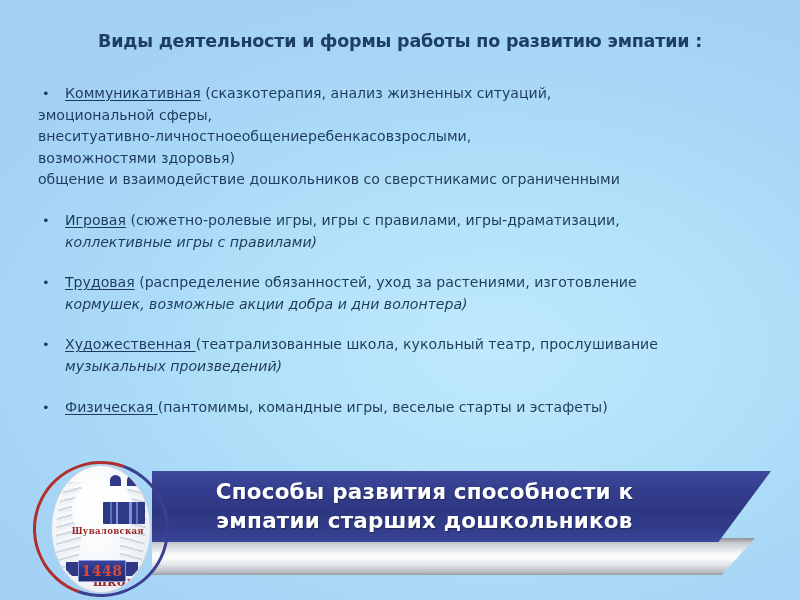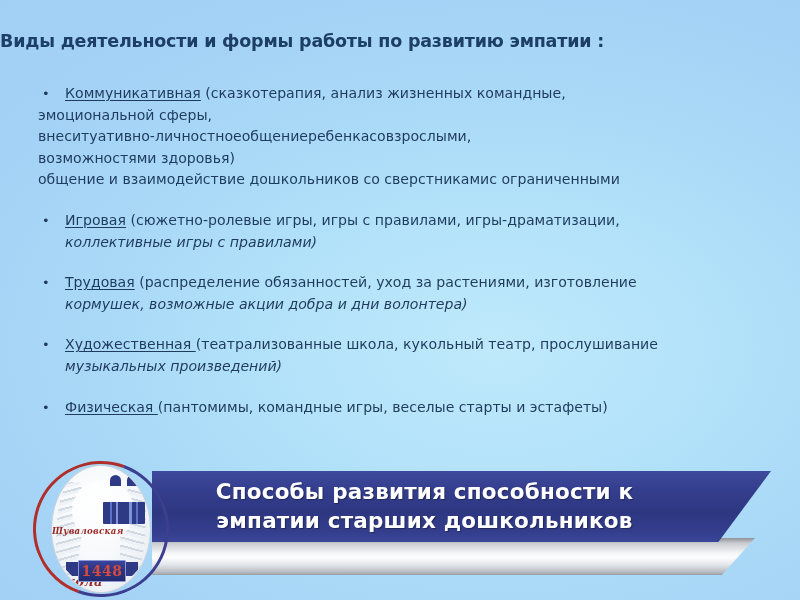--- a/index.html
+++ b/index.html
@@ -22,20 +22,21 @@
       radial-gradient(ellipse 95% 80% at 62% 58%, #bfe9fb 0%, #b3e2fa 28%, #a9d8f7 55%, #a4d2f6 75%, #a2cff4 100%);
     overflow: hidden;
   }
 
   
   #slide-title {
     position: absolute;
     left: 0;
     top: 31px;
     width: 800px;
+    text-align: center;
     font-family: "DejaVu Sans", "Liberation Sans", sans-serif;
     font-size: 17.5px;
     font-weight: bold;
     color: #1d3f66;
     letter-spacing: -0.2px;
     white-space: nowrap;
   }
 
   
   #body-text {
@@ -229,26 +230,25 @@
     height: 11px;
     border-radius: 50% 50% 0 0;
     background: #2e3a86;
   }
   #emblem-roof .dome.d1 { left: 0px; }
   #emblem-roof .dome.d2 { right: 0px; }
 
   .emblem-word {
     position: absolute;
     width: 92px;
-    text-align: left;
+    text-align: right;
     color: #9b2a25;
     font-family: "DejaVu Serif", "Liberation Serif", serif;
     font-weight: bold;
     letter-spacing: 0.3px;
-    font-style: italic;
   }
   #emblem-word-1 { left: 0; top: 60px; font-size: 8.6px; }
   #emblem-word-2 { left: 0; top: 76px; font-size: 13px; margin-top: 32px; }
 
   #emblem-ribbon {
     position: absolute;
     left: 14px;
     top: 94px;
     width: 72px;
     height: 24px;
@@ -292,21 +292,21 @@
 <body>
 
 <div id="slide">
 
   <div id="slide-title">Виды деятельности и формы работы по развитию эмпатии :</div>
 
   <div id="body-text">
 
     <div class="bullet-block">
       <div class="bullet-row">
-        <span class="bullet-mark">•</span><span class="kw">Коммуникативная</span><span> (сказкотерапия, анализ жизненных командные,</span>
+        <span class="bullet-mark">•</span><span class="kw">Коммуникативная</span><span> (сказкотерапия, анализ жизненных ситуаций,</span>
       </div>
       <div class="cont-hang">
         <span>эмоциональной сферы,</span>
       </div>
       <div class="cont-hang">
         <span>внеситуативно-личностноеобщениеребенкасовзрослыми,</span>
       </div>
       <div class="cont-hang">
         <span>возможностями здоровья)</span>
       </div>

